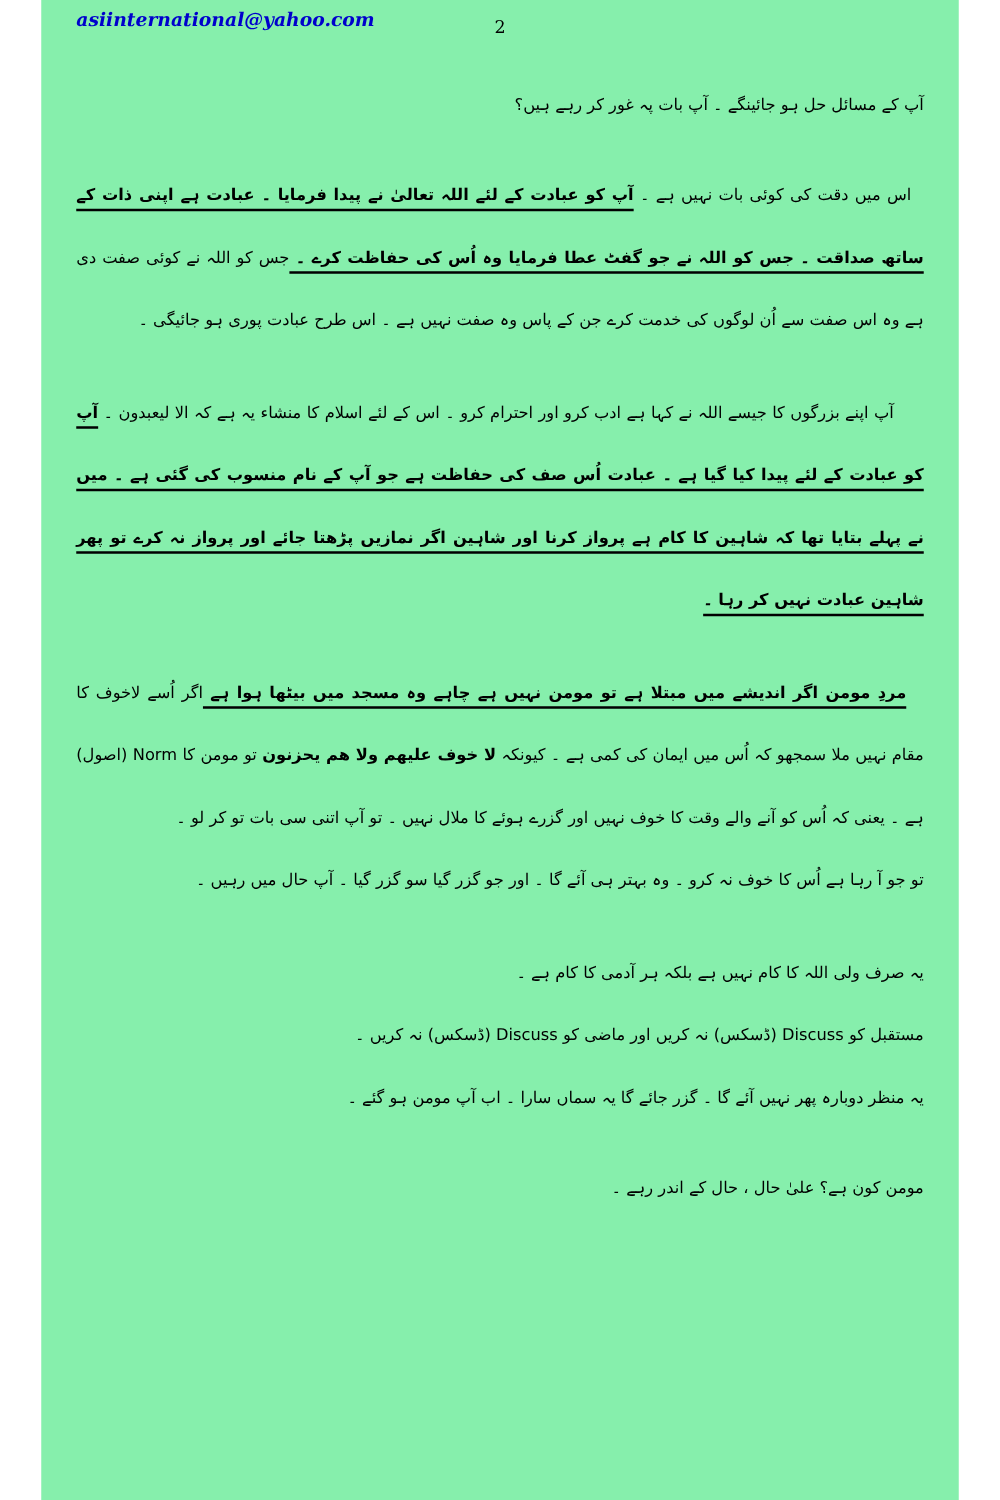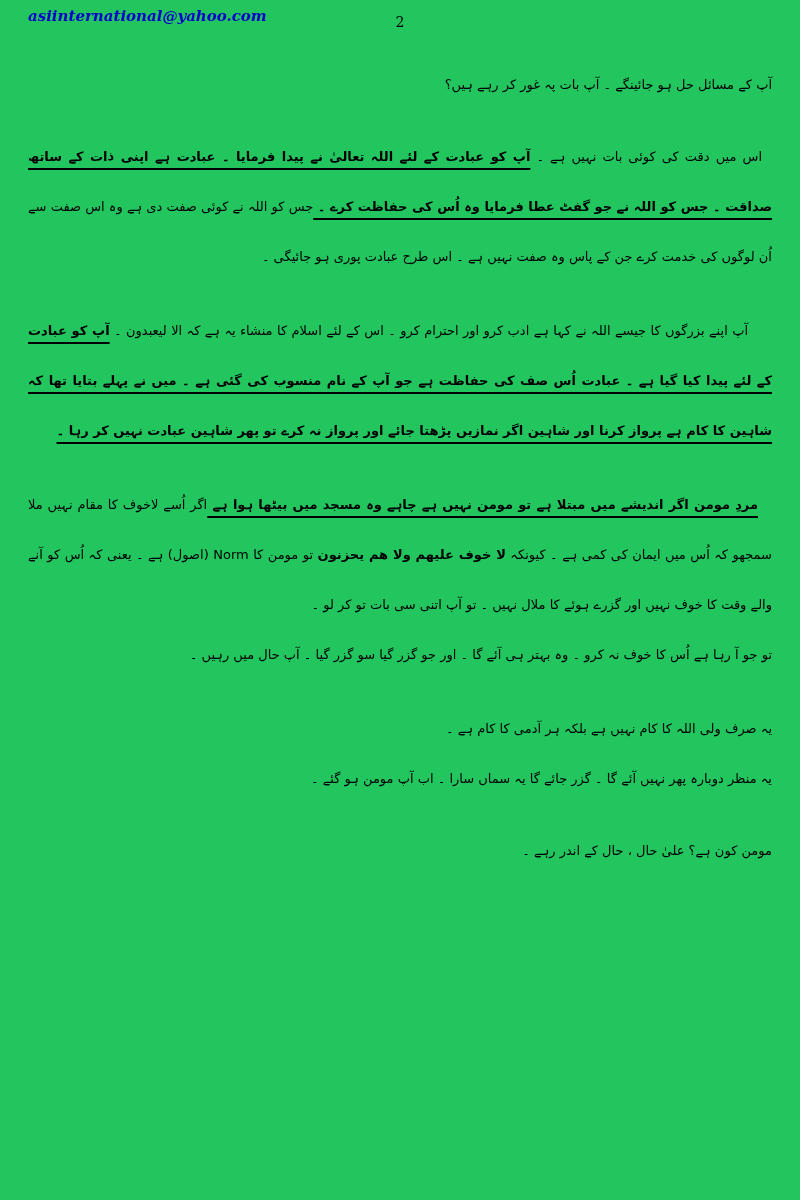--- a/index.html
+++ b/index.html
@@ -1,20 +1,20 @@
 <!DOCTYPE html>
 <html lang="ur"><head>
 <meta charset="utf-8">
 <style>
   html,body{margin:0;padding:0;background:#ffffff;}
   .page{
     position:relative;
-    width:800px;height:1200px;
+    width:734px;height:1200px;
     margin:0 auto;
-    background:#22c55e;
+    background:#86efac;
     overflow:hidden;
     font-family:"DejaVu Sans",sans-serif;
     color:#000;
     box-sizing:border-box;
     padding:6px 28px 0 28px;
   }
   
   .hdr{position:relative;height:34px;}
   .hdr-email{
     font-family:"DejaVu Serif",serif;
@@ -63,17 +63,18 @@
   </div>
 
   <div class="content">
 
   <p class="para align-right para-intro"><span class="seg-plain">آپ کے مسائل حل ہو جائینگے ۔ آپ بات پہ غور کر رہے ہیں؟</span></p>
       <p class="para align-justify para-p1" style="text-indent: 10px;"><span class="seg-plain">اس میں دقت کی کوئی بات نہیں ہے ۔ </span><span class="seg-boldu">آپ کو عبادت کے لئے اللہ تعالیٰ نے پیدا فرمایا ۔ عبادت ہے اپنی ذات کے ساتھ صداقت ۔ جس کو اللہ نے جو گفٹ عطا فرمایا وہ اُس کی حفاظت کرے ۔ </span><span class="seg-plain">جس کو اللہ نے کوئی صفت دی ہے وہ اس صفت سے اُن لوگوں کی خدمت کرے جن کے پاس وہ صفت نہیں ہے ۔ اس طرح عبادت پوری ہو جائیگی ۔</span></p>
       <p class="para align-justify para-p2" style="text-indent: 24px;"><span class="seg-plain">آپ اپنے بزرگوں کا جیسے اللہ نے کہا ہے ادب کرو اور احترام کرو ۔ اس کے لئے اسلام کا منشاء یہ ہے کہ الا لیعبدون ۔ </span><span class="seg-boldu">آپ کو عبادت کے لئے پیدا کیا گیا ہے ۔ عبادت اُس صف کی حفاظت ہے جو آپ کے نام منسوب کی گئی ہے ۔ میں نے پہلے بتایا تھا کہ شاہین کا کام ہے پرواز کرنا اور شاہین اگر نمازیں پڑھتا جائے اور پرواز نہ کرے تو پھر شاہین عبادت نہیں کر رہا ۔</span></p>
       <p class="para align-justify para-p3" style="text-indent: 14px;"><span class="seg-boldu">مردِ مومن اگر اندیشے میں مبتلا ہے تو مومن نہیں ہے چاہے وہ مسجد میں بیٹھا ہوا ہے </span><span class="seg-plain">اگر اُسے لاخوف کا مقام نہیں ملا سمجھو کہ اُس میں ایمان کی کمی ہے ۔ کیونکہ </span><span class="seg-bold">لا خوف علیھم ولا ھم یحزنون</span><span class="seg-plain"> تو مومن کا Norm (اصول) ہے ۔ یعنی کہ اُس کو آنے والے وقت کا خوف نہیں اور گزرے ہوئے کا ملال نہیں ۔ تو آپ اتنی سی بات تو کر لو ۔</span></p>
       <p class="para align-right para-l5"><span class="seg-plain">تو جو آ رہا ہے اُس کا خوف نہ کرو ۔ وہ بہتر ہی آئے گا ۔ اور جو گزر گیا سو گزر گیا ۔ آپ حال میں رہیں ۔</span></p>
       <p class="para align-right para-l4"><span class="seg-plain">یہ صرف ولی اللہ کا کام نہیں ہے بلکہ ہر آدمی کا کام ہے ۔</span></p>
+      <p class="para align-right para-l6"><span class="seg-plain">مستقبل کو Discuss (ڈسکس) نہ کریں اور ماضی کو Discuss (ڈسکس) نہ کریں ۔</span></p>
       <p class="para align-right para-l8"><span class="seg-plain">یہ منظر دوبارہ پھر نہیں آئے گا ۔ گزر جائے گا یہ سماں سارا ۔ اب آپ مومن ہو گئے ۔</span></p>
       <p class="para align-right para-l9"><span class="seg-plain">مومن کون ہے؟ علیٰ حال ، حال کے اندر رہے ۔</span></p>
     </div>
 
 </div>
 
 </body></html>

